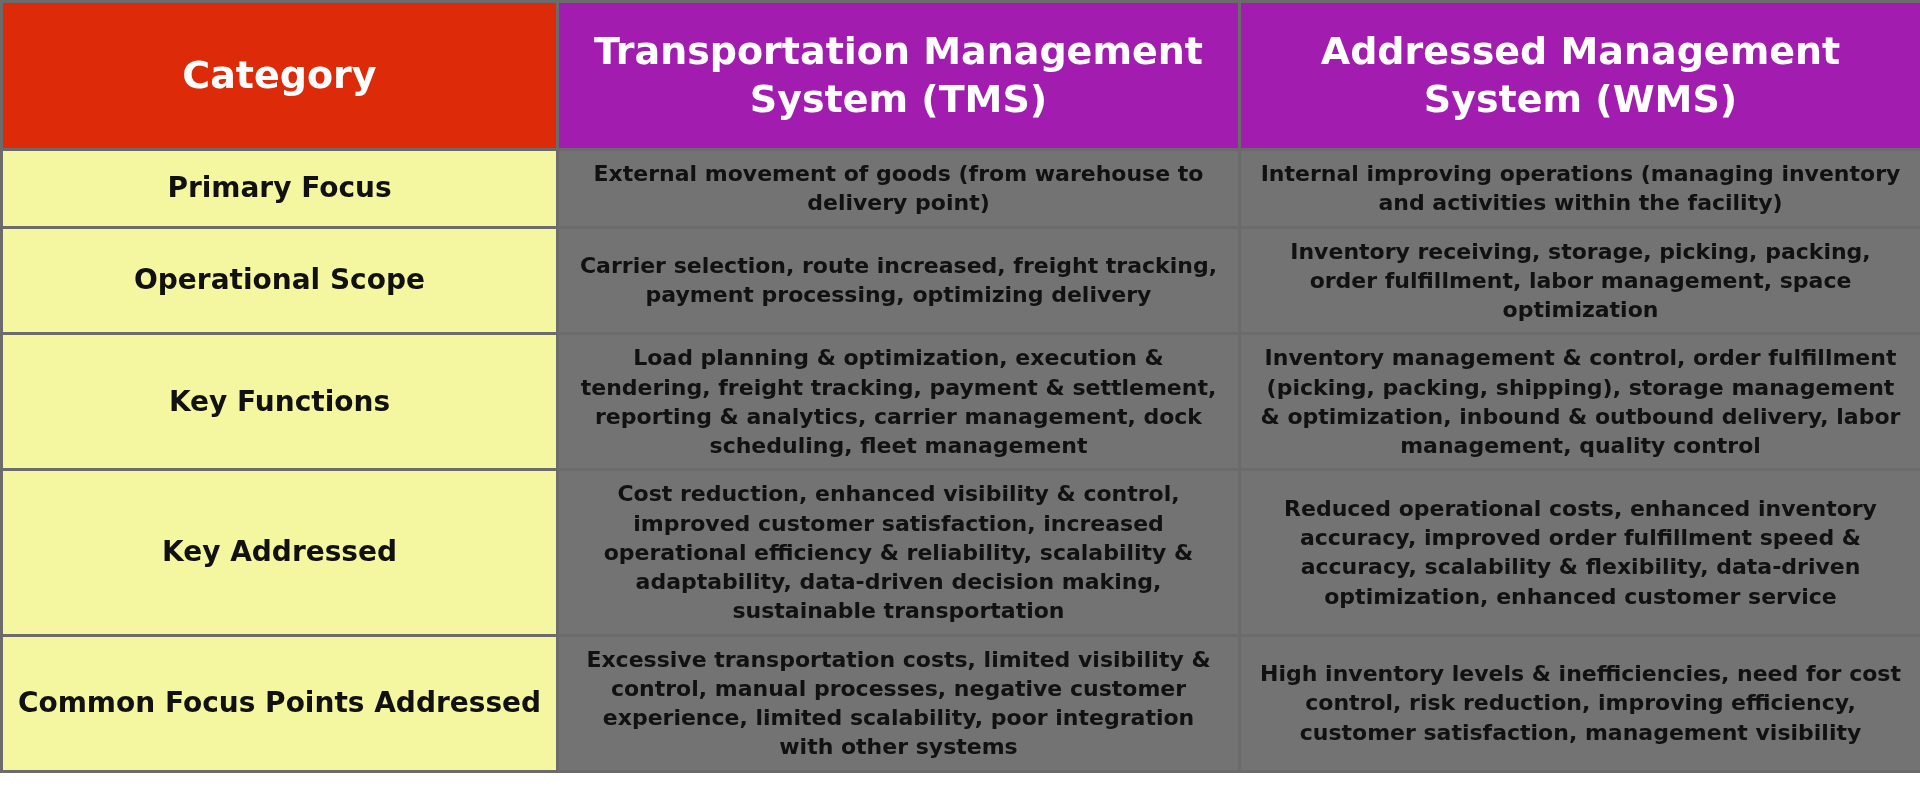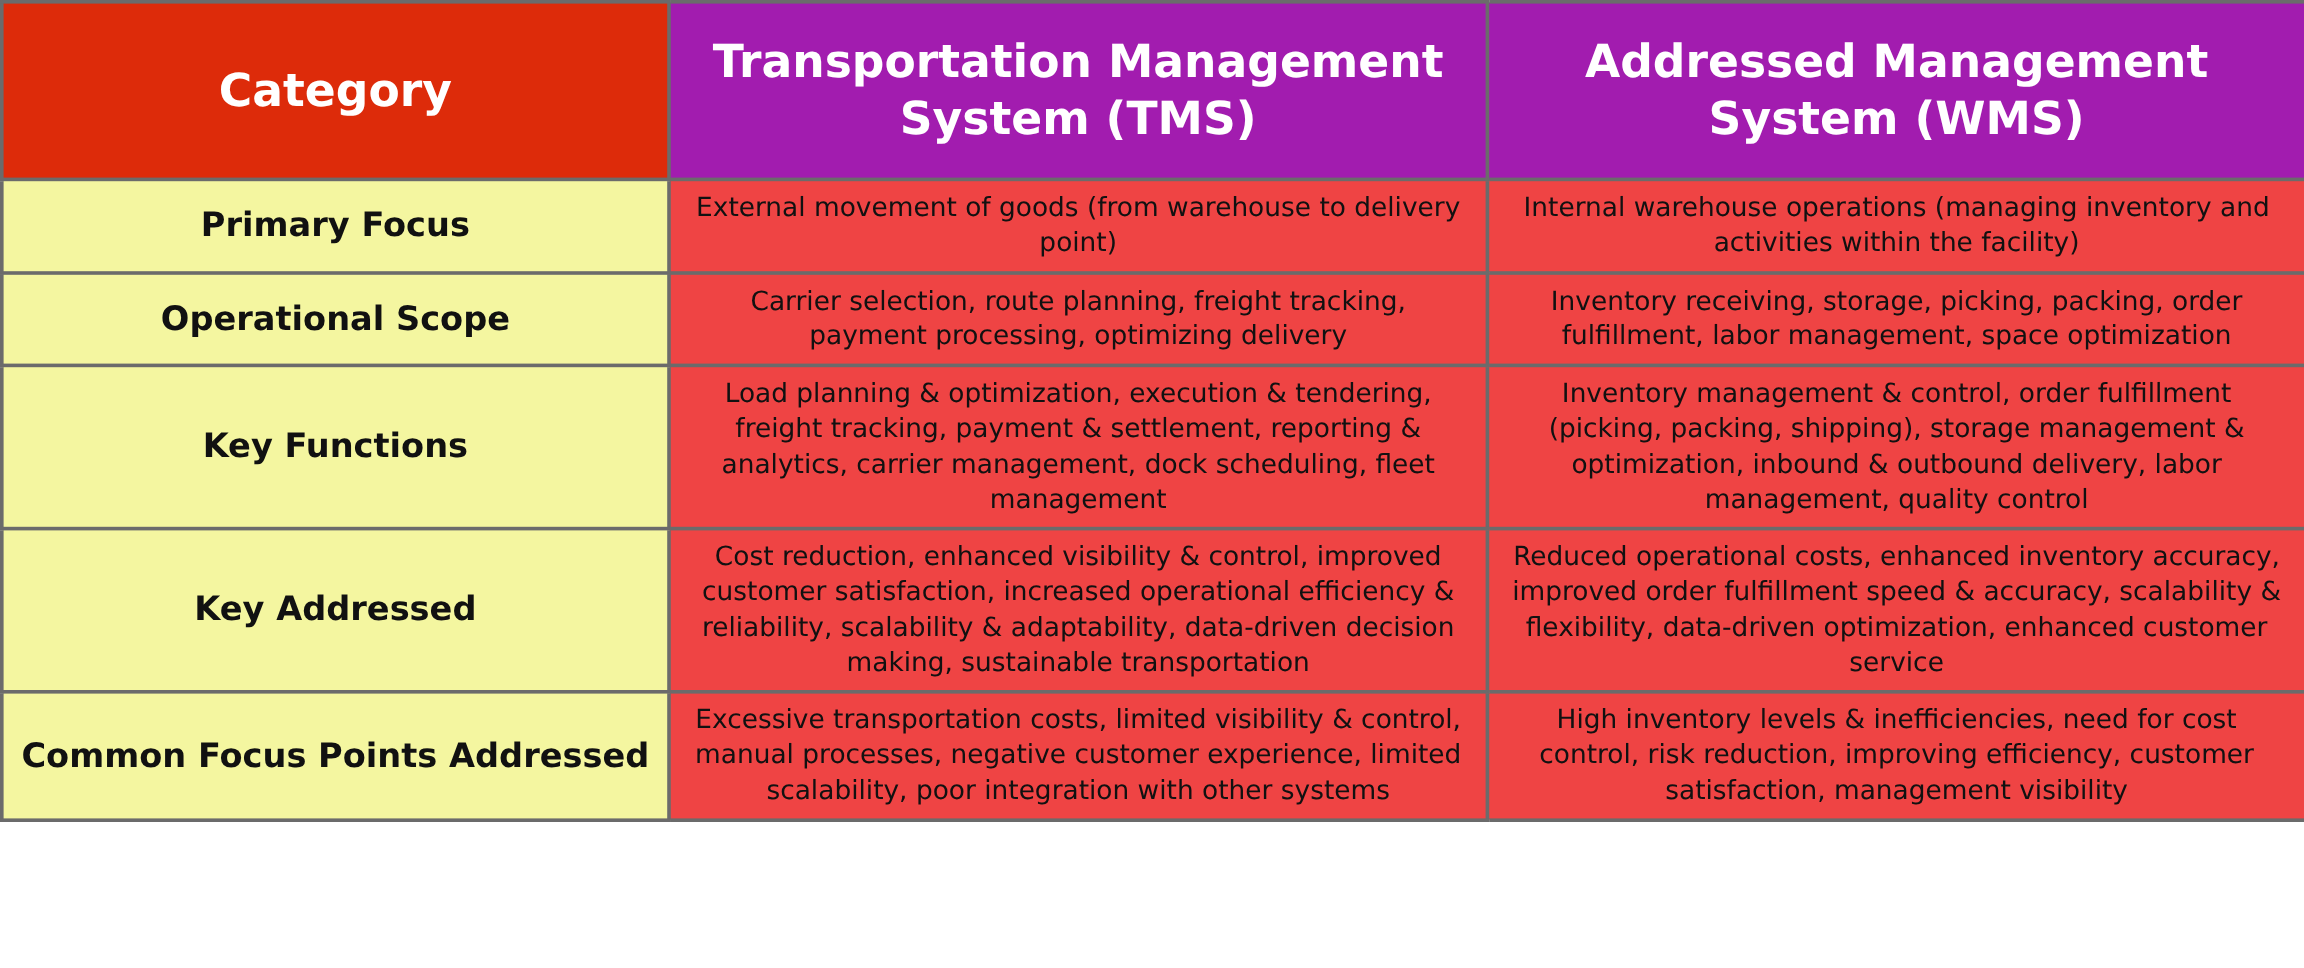--- a/index.html
+++ b/index.html
@@ -51,24 +51,24 @@
     height: 148px;
   }
   td.cat-cell {
     background: #f4f6a0;
     color: #111111;
     font-size: 28px;
     font-weight: bold;
     line-height: 1.3;
   }
   td.body-cell {
-    background: #ef4444;
+    background: #737373;
     color: #111111;
     font-size: 22px;
-    font-weight: normal;
+    font-weight: bold;
     line-height: 1.33;
   }
 </style>
 </head>
 <body>
 
 <div class="table-wrap">
   <table class="comparison">
     <colgroup>
       <col class="col-category">
@@ -79,25 +79,25 @@
       <tr>
         <th class="head-category">Category</th>
         <th class="head-sys">Transportation Management System (TMS)</th>
         <th class="head-sys">Addressed Management System (WMS)</th>
       </tr>
     </thead>
     <tbody>
       <tr>
         <td class="cat-cell">Primary Focus</td>
         <td class="body-cell">External movement of goods (from warehouse to delivery point)</td>
-        <td class="body-cell">Internal warehouse operations (managing inventory and activities within the facility)</td>
+        <td class="body-cell">Internal improving operations (managing inventory and activities within the facility)</td>
       </tr>
       <tr>
         <td class="cat-cell">Operational Scope</td>
-        <td class="body-cell">Carrier selection, route planning, freight tracking, payment processing, optimizing delivery</td>
+        <td class="body-cell">Carrier selection, route increased, freight tracking, payment processing, optimizing delivery</td>
         <td class="body-cell">Inventory receiving, storage, picking, packing, order fulfillment, labor management, space optimization</td>
       </tr>
       <tr>
         <td class="cat-cell">Key Functions</td>
         <td class="body-cell">Load planning &amp; optimization, execution &amp; tendering, freight tracking, payment &amp; settlement, reporting &amp; analytics, carrier management, dock scheduling, fleet management</td>
         <td class="body-cell">Inventory management &amp; control, order fulfillment (picking, packing, shipping), storage management &amp; optimization, inbound &amp; outbound delivery, labor management, quality control</td>
       </tr>
       <tr>
         <td class="cat-cell">Key Addressed</td>
         <td class="body-cell">Cost reduction, enhanced visibility &amp; control, improved customer satisfaction, increased operational efficiency &amp; reliability, scalability &amp; adaptability, data-driven decision making, sustainable transportation</td>

